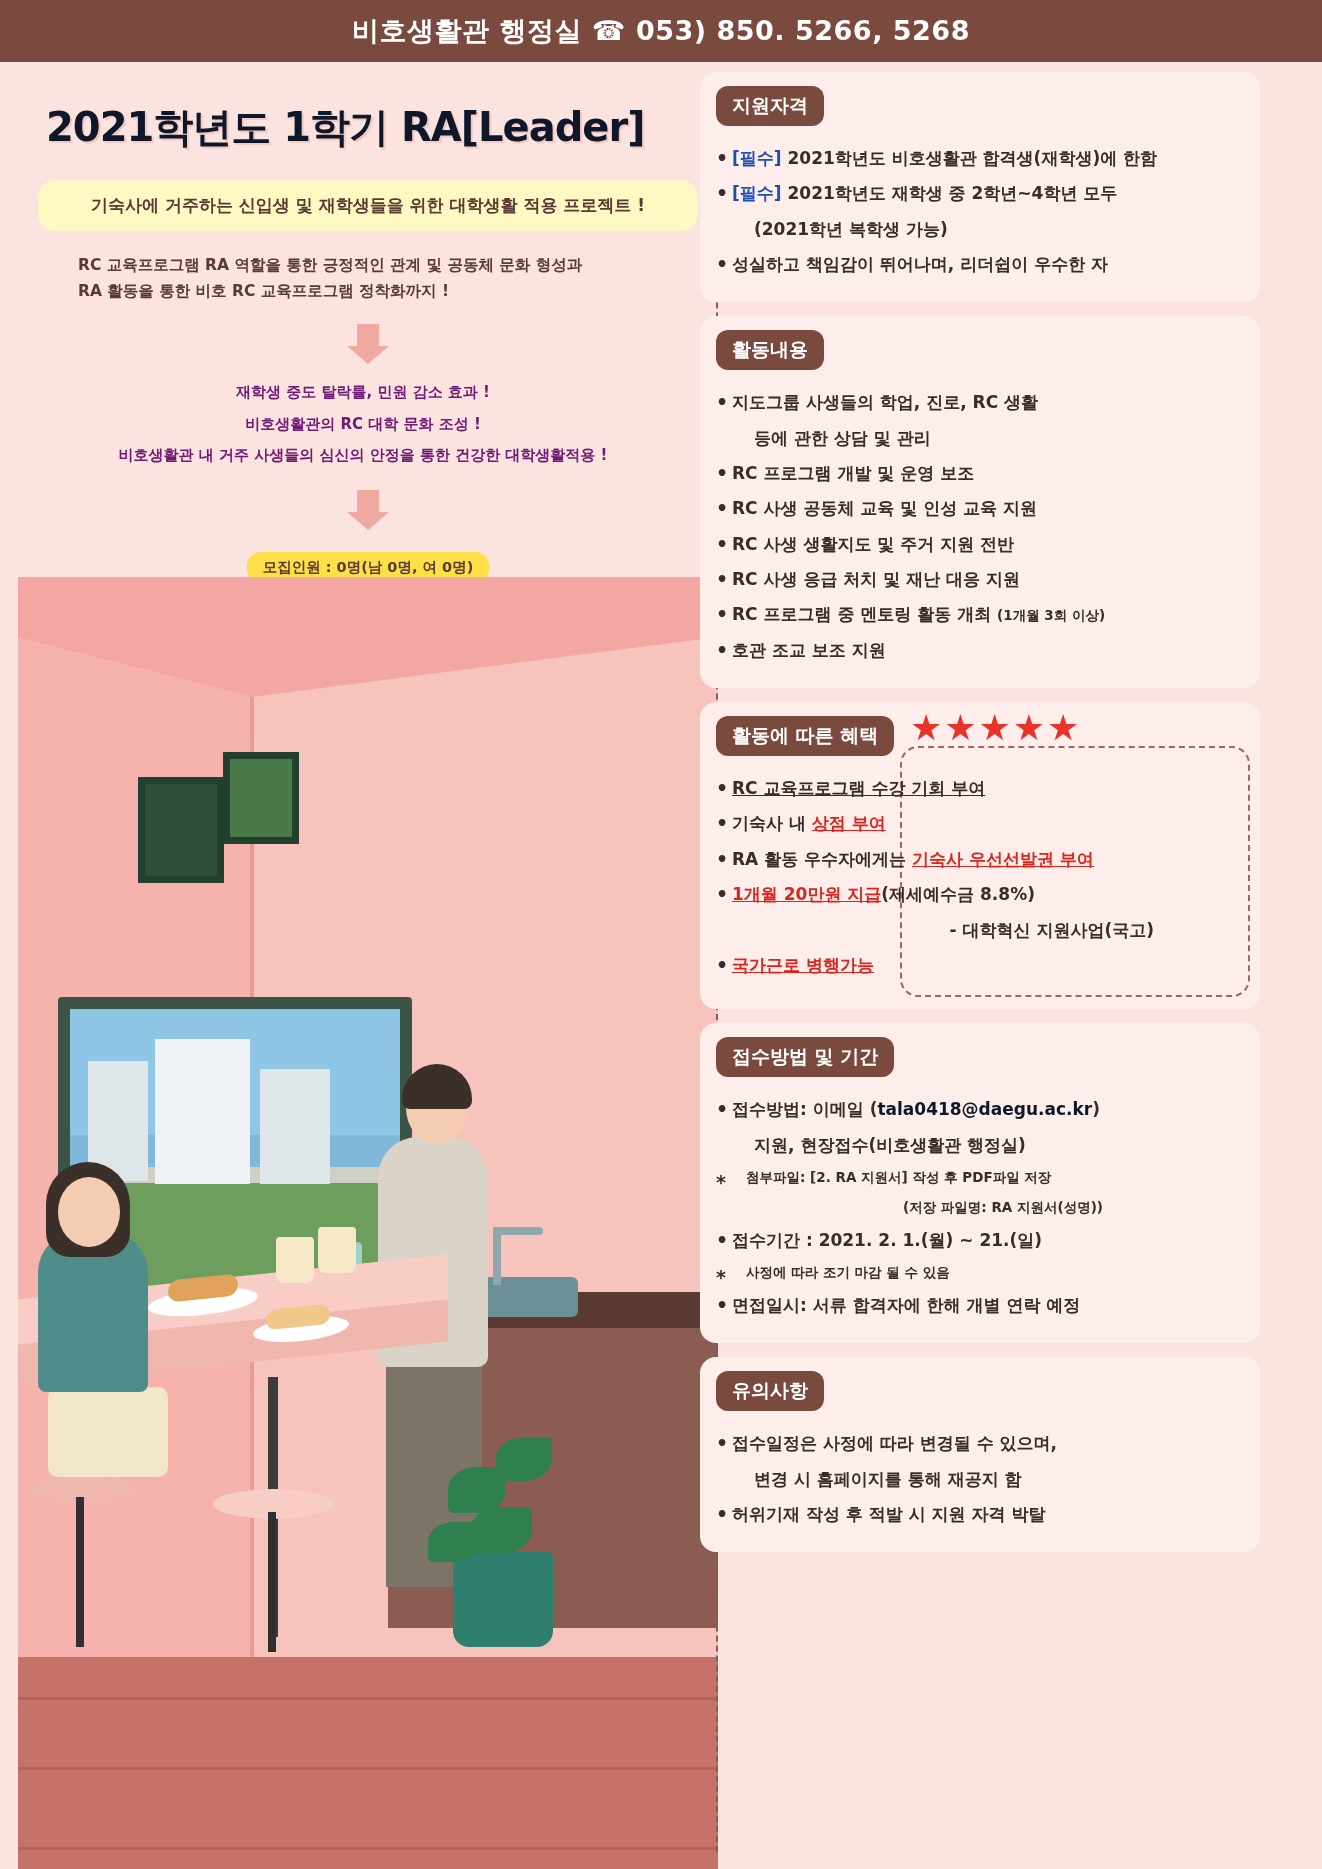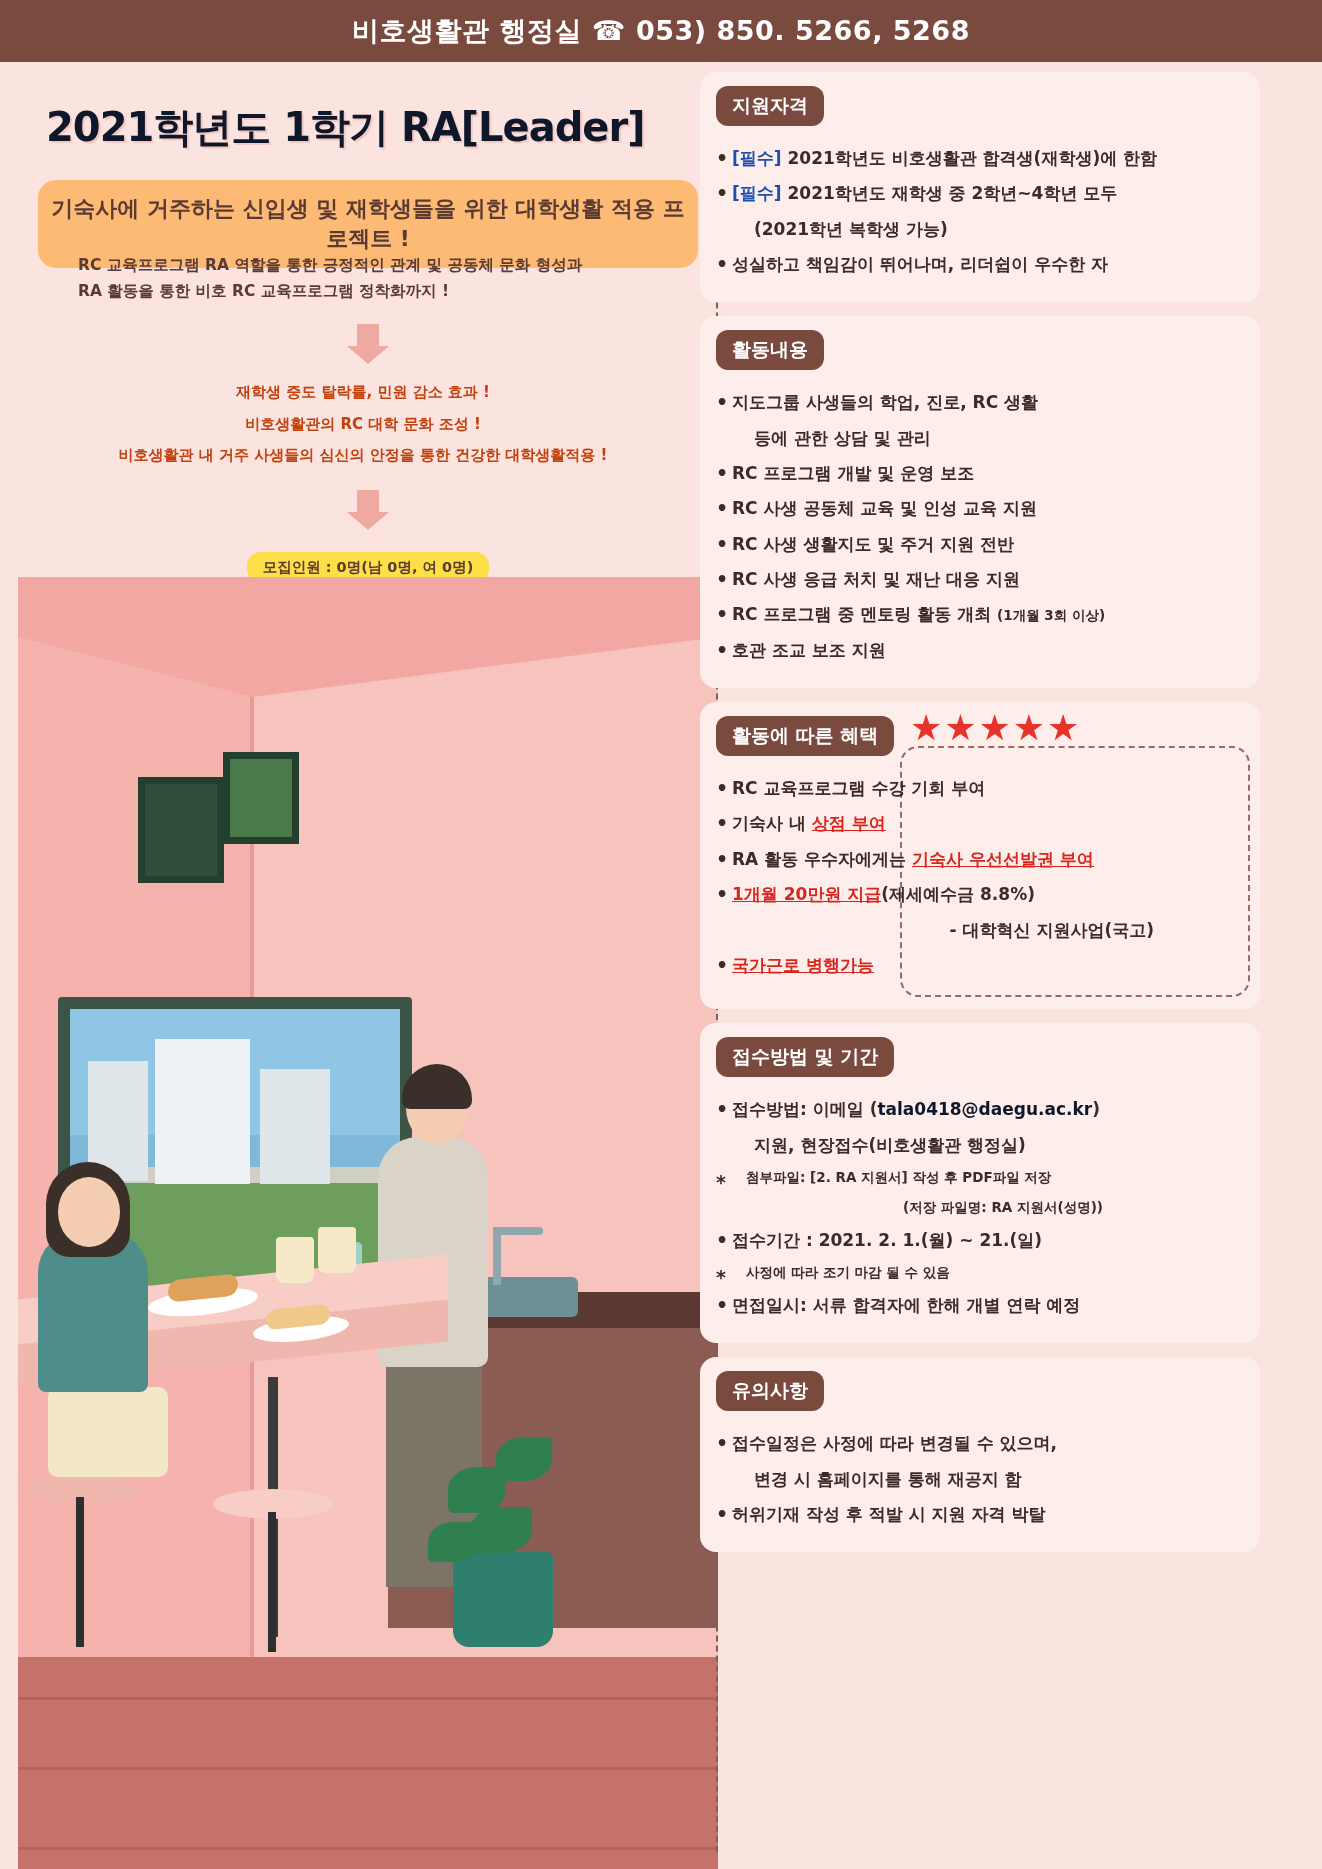--- a/index.html
+++ b/index.html
@@ -28,40 +28,40 @@
     position:absolute;left:18px;top:10px;width:700px;height:1780px;
   }
   .title{
     position:absolute;left:28px;top:28px;
     font-size:40px;font-weight:bold;color:#0f172a;
     letter-spacing:-1px;
     text-shadow:2px 2px 0 #f3c9c3;
   }
   .lead{
     position:absolute;left:20px;top:108px;width:640px;
-    background:#fdba74;border-radius:18px;
+    background:#fef9c3;border-radius:18px;
     padding:14px 10px;text-align:center;
-    font-size:22px;font-weight:bold;color:#5a3a33;
+    font-size:17px;font-weight:bold;color:#5a3a33;
   }
   .block2{
     position:absolute;left:60px;top:180px;width:570px;
     font-size:15.5px;line-height:1.7;font-weight:bold;color:#5a3a33;
   }
   .arrow-wrap{position:absolute;left:0;width:700px;text-align:center;}
   .arrow-shape{
     display:inline-block;width:22px;height:22px;background:#f0a9a0;position:relative;
   }
   .arrow-shape:after{
     content:"";position:absolute;left:-10px;top:22px;
     border-left:21px solid transparent;border-right:21px solid transparent;
     border-top:18px solid #f0a9a0;
   }
   .block3{
     position:absolute;left:60px;top:305px;width:570px;text-align:center;
-    font-size:15px;line-height:2.1;font-weight:bold;color:#c2410c;
+    font-size:15px;line-height:2.1;font-weight:bold;color:#701a75;
   }
   .pillrow{
     position:absolute;left:0;width:700px;text-align:center;
   }
   .pill{
     display:inline-block;background:#fde047;border-radius:14px;
     padding:6px 16px;font-size:14.5px;font-weight:bold;color:#5a3a33;
   }
   .pill .warn{color:#e0352b;}
   
@@ -141,21 +141,21 @@
   }
   ul.items li.bullet:before{
     content:"•";position:absolute;left:0;top:-1px;color:#3b2b28;font-size:19px;
   }
   ul.items li.nobullet{padding-left:38px;}
   ul.items li.sub{font-size:13.5px;padding-left:30px;font-weight:bold;}
   ul.items li.sub.bullet:before{content:"*";top:1px;}
   .red{color:#0f172a;}
   .blue{color:#1d4fb0;}
   .u-red{color:#d8251d;text-decoration:underline;text-decoration-color:#d8251d;}
-  .u-dark{text-decoration-color:#3b2b28;}
+  .u-dark{text-decoration:underline;text-decoration-color:#3b2b28;}
   .small{font-size:13.5px;}
   .stars{position:absolute;left:210px;top:8px;font-size:36px;color:#e8322a;letter-spacing:2px;line-height:1;}
   .dashbox{
     position:absolute;left:200px;top:44px;right:10px;bottom:12px;
     border:2px dashed #9a6a5e;border-radius:18px;pointer-events:none;
   }
   .benefit-card{padding-bottom:22px;}
   .indent{padding-left:46px !important;text-align:center;}
   .tiny-right{font-size:12.5px;text-align:right;padding-right:90px;}
 </style>

